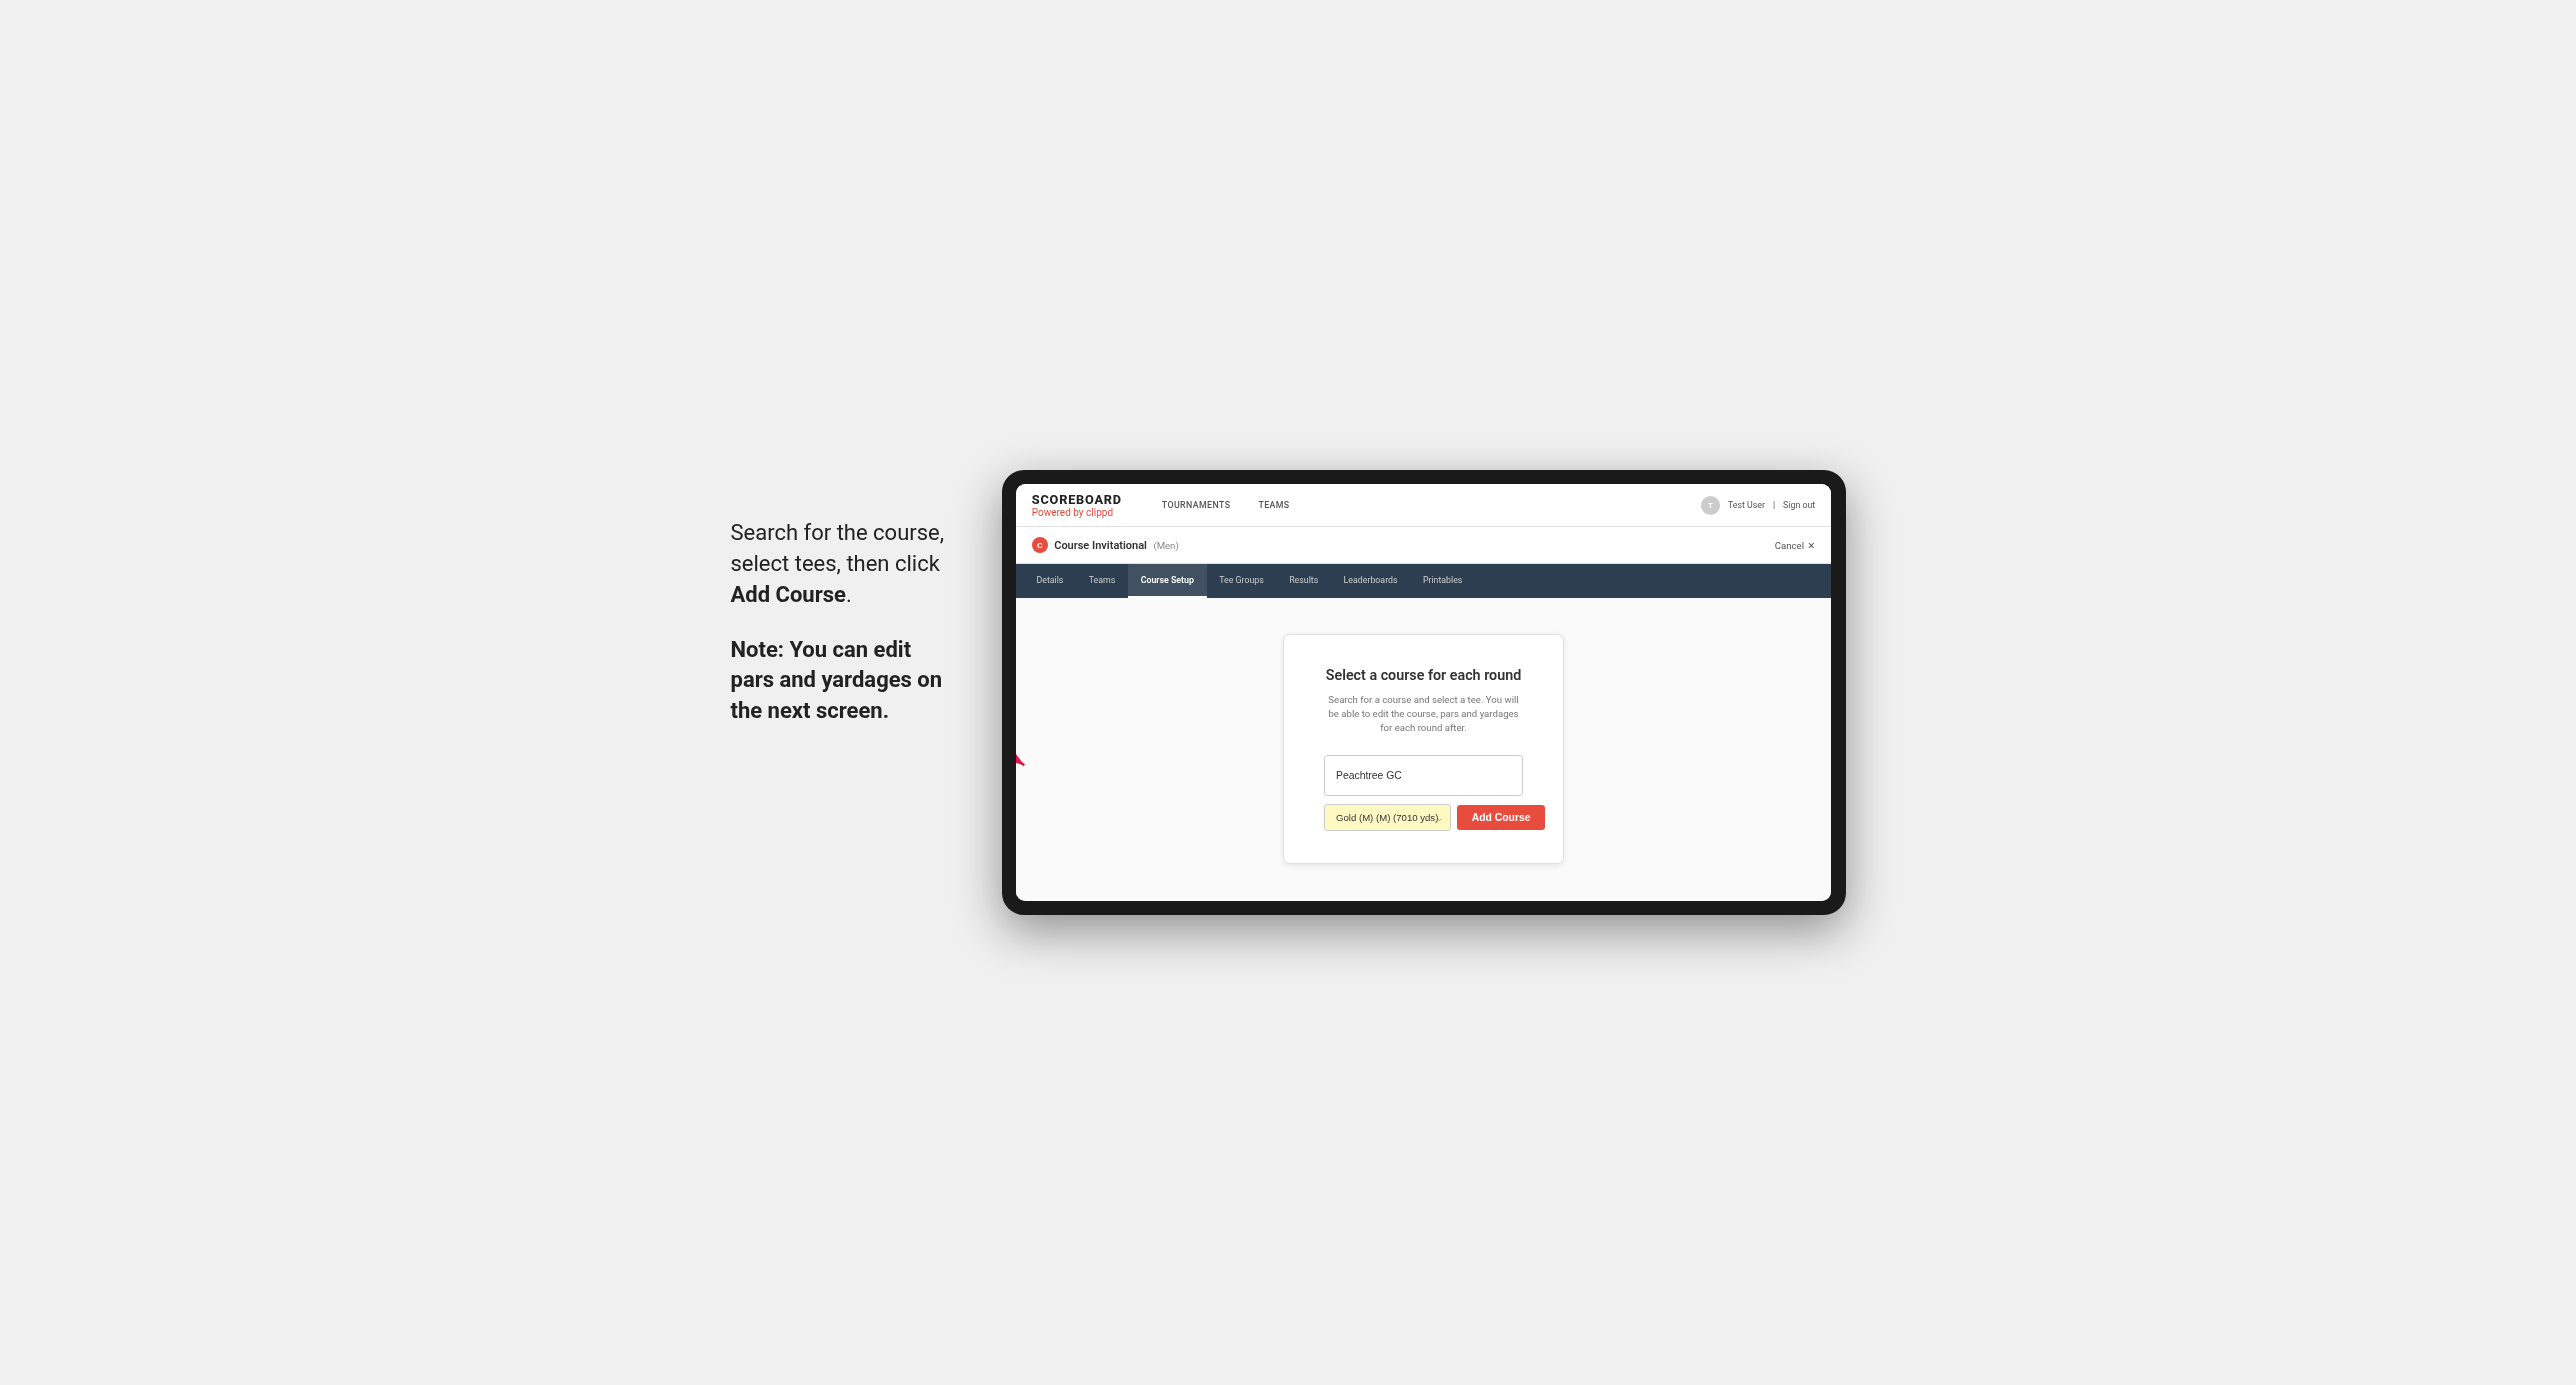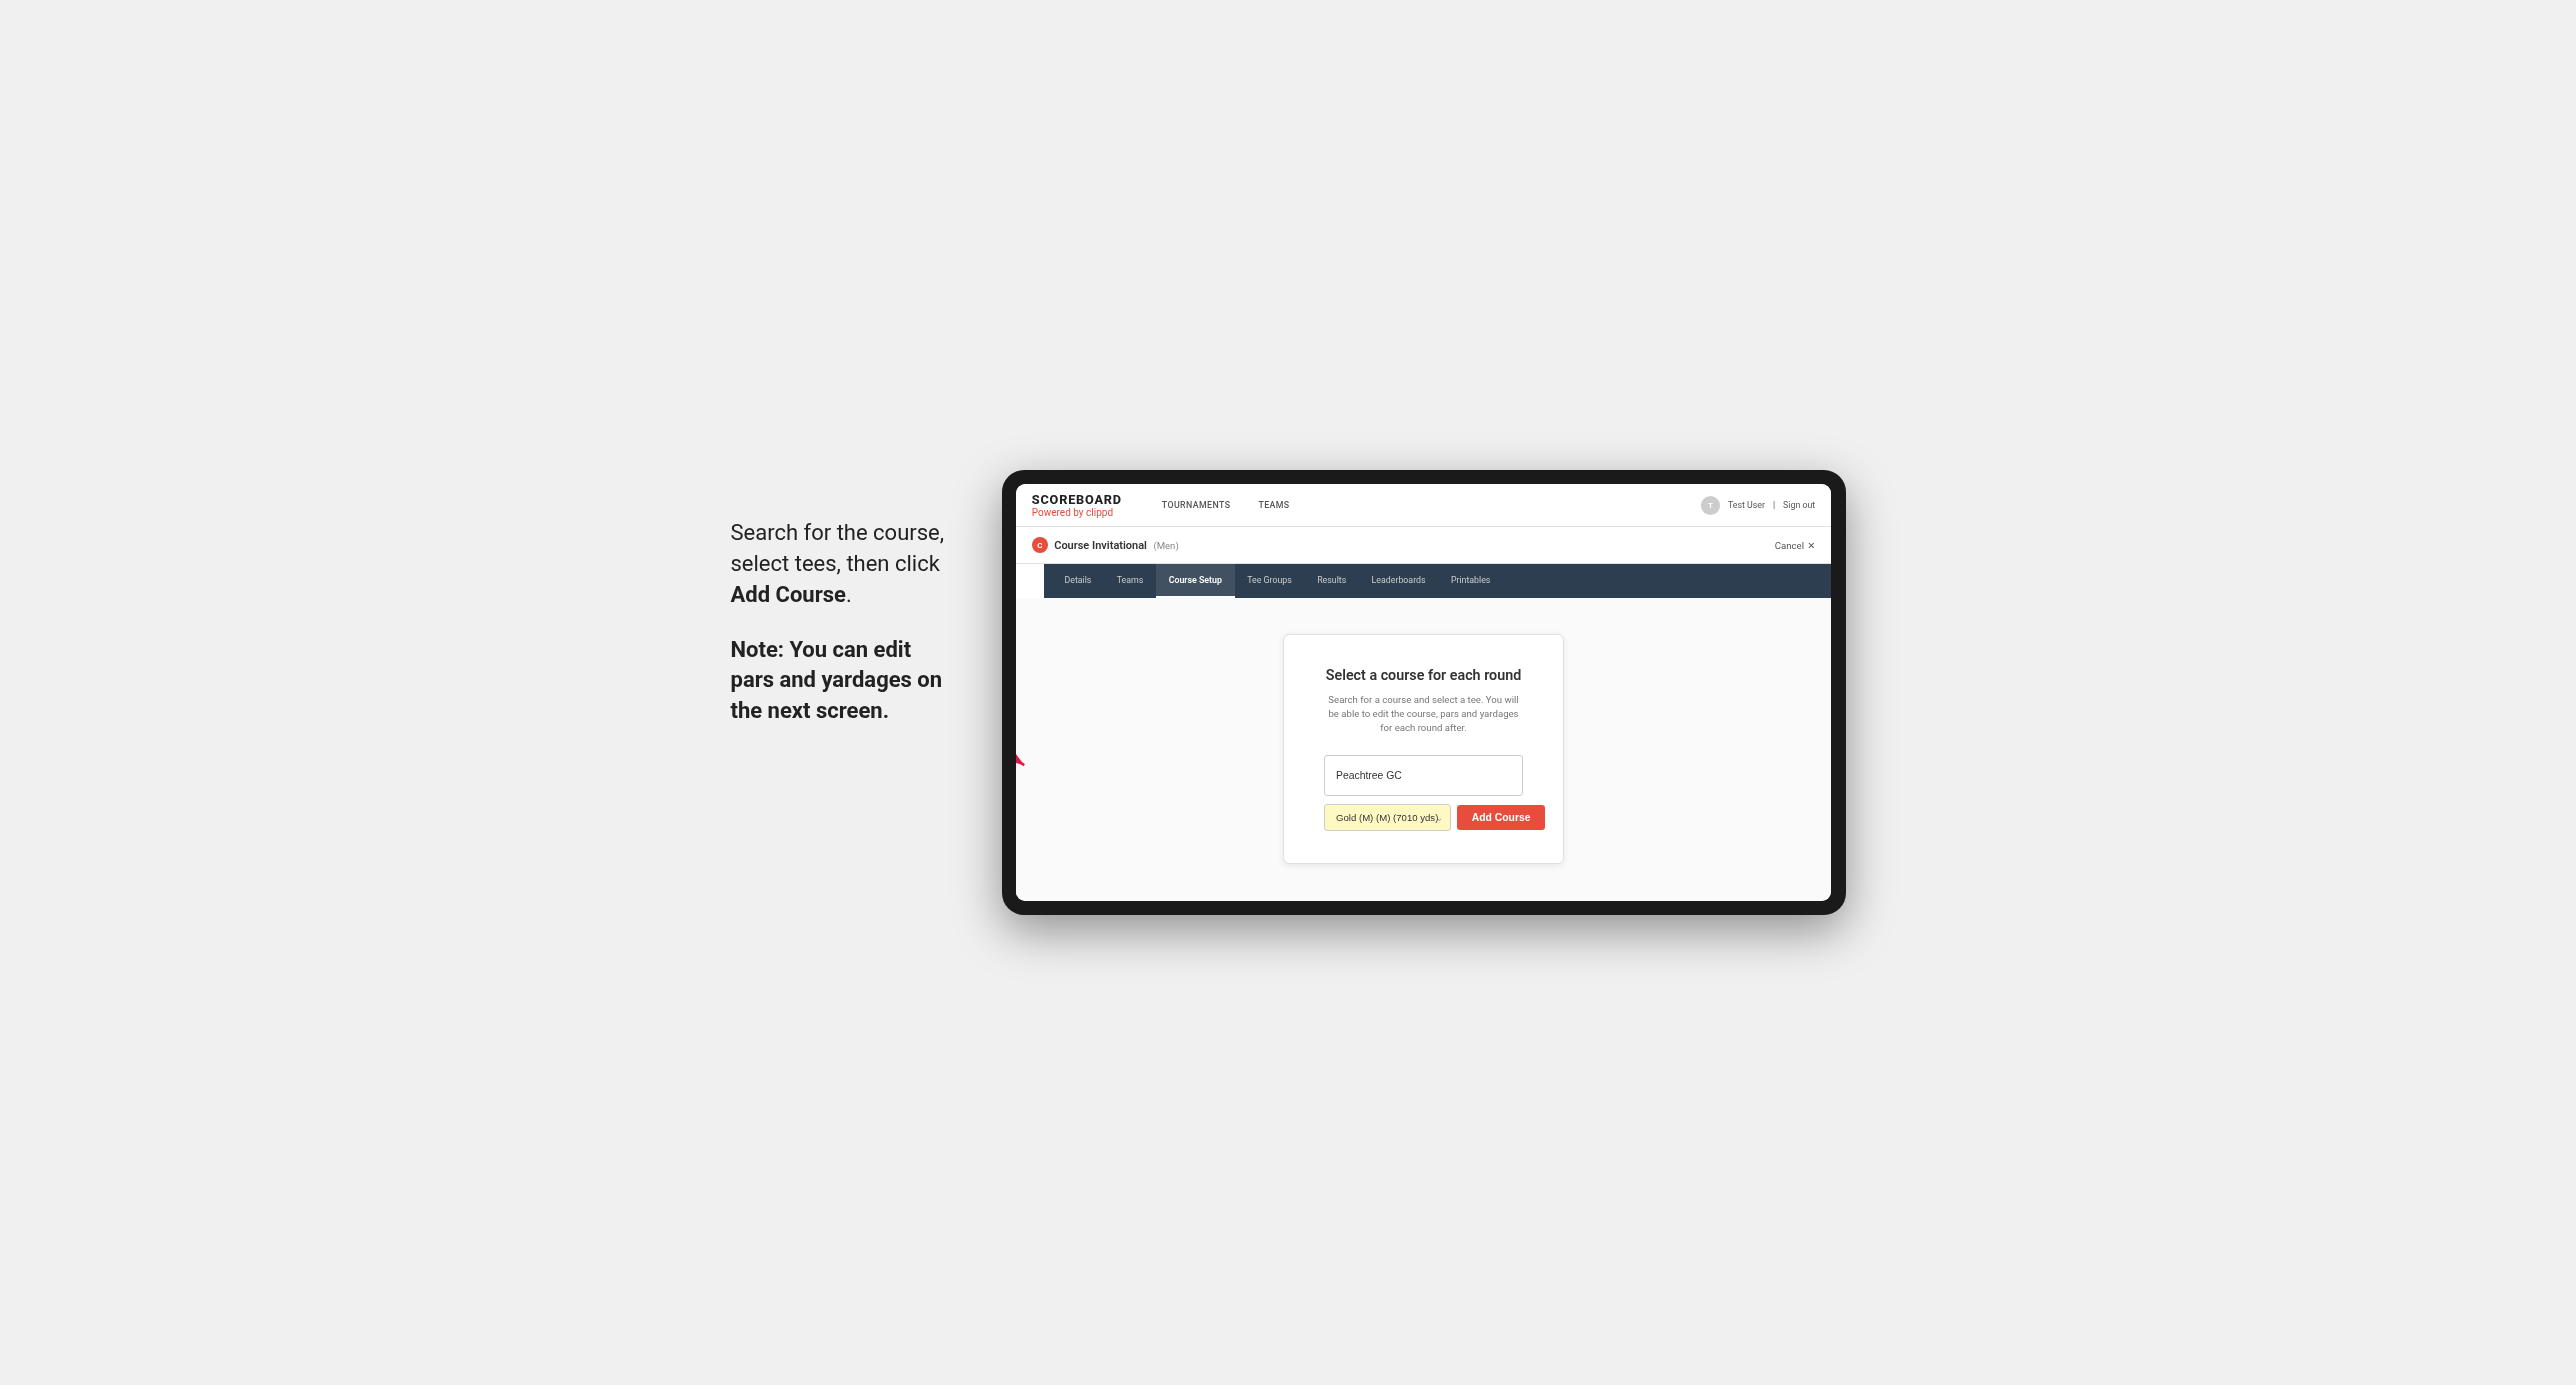--- a/index.html
+++ b/index.html
@@ -166,21 +166,20 @@
       display: flex;
       align-items: center;
       gap: 3.2px;
     }
 
     
     .tab-nav {
       display: flex;
       background: #2c3e50;
       padding: 0 8px;
-      margin-left: 28px;
     }
 
     .tab-nav a {
       padding: 11px 12.7px;
       font-size: 8.8px;
       color: #ccc;
       text-decoration: none;
       cursor: pointer;
       border-bottom: 2.4px solid transparent;
     }

